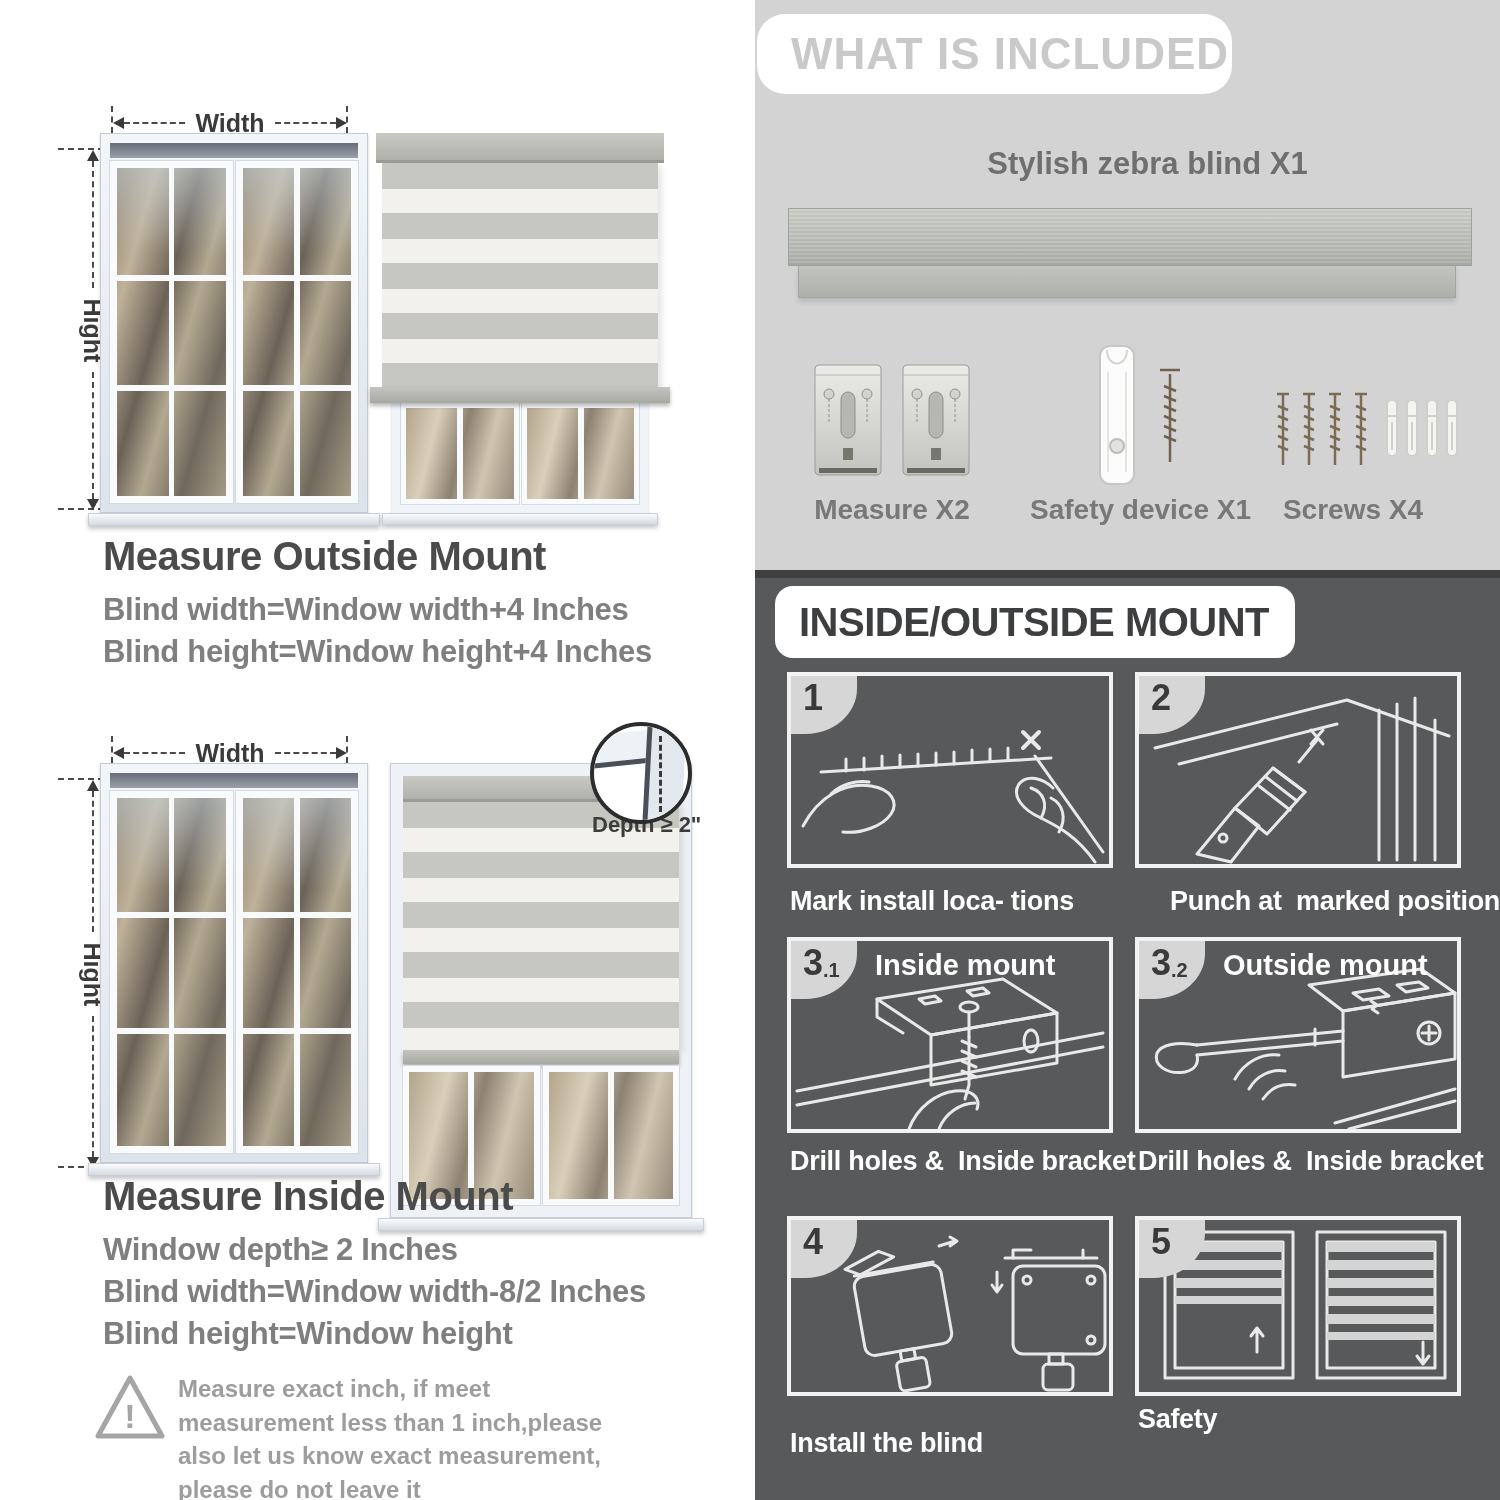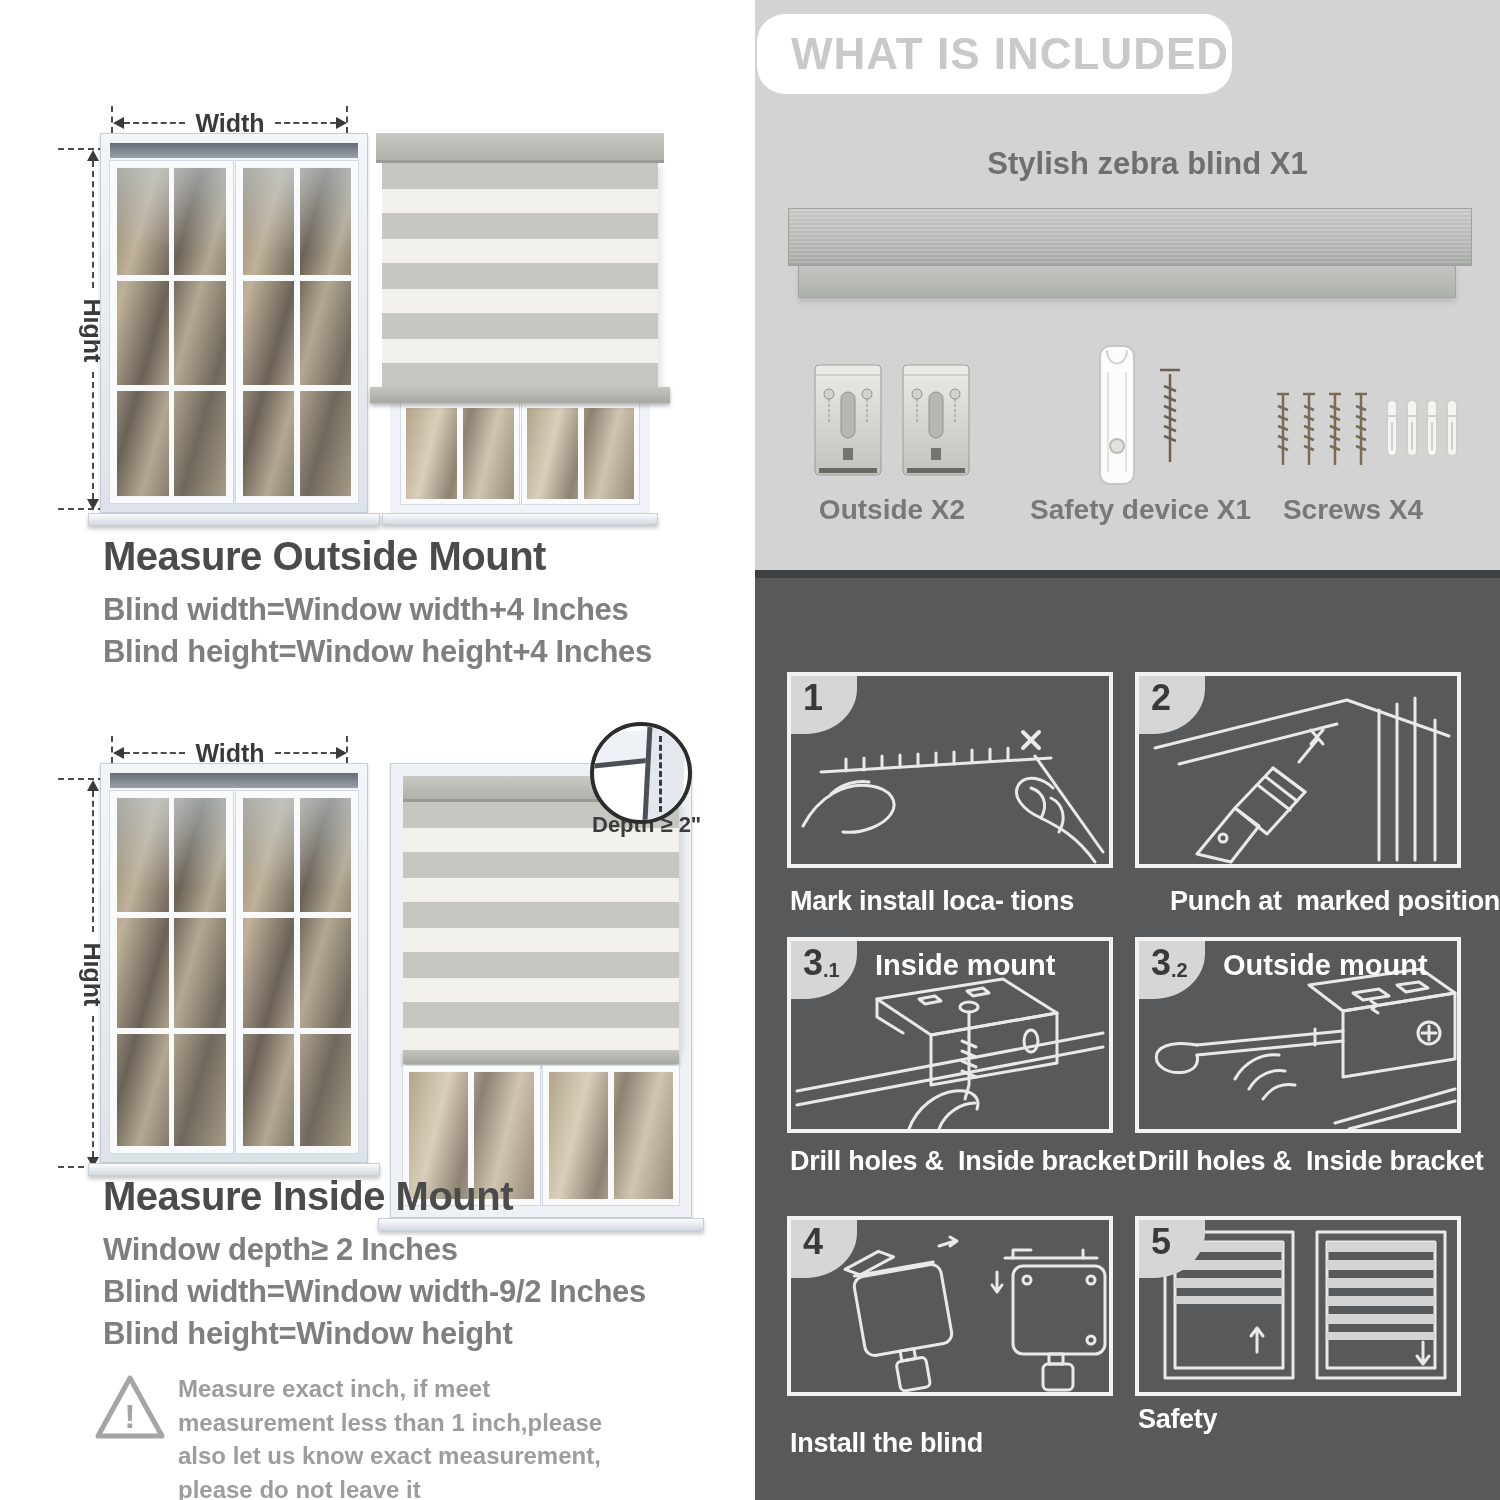--- a/index.html
+++ b/index.html
@@ -192,21 +192,21 @@
 
   <div class="abs mag" style="left:590px;top:722px;width:94px;height:94px;">
     <div class="mag-band-t"></div>
     <div class="mag-band-r"></div>
     <div class="mag-dash"></div>
   </div>
   <div class="abs depth-label" style="left:592px;top:812px;">Depth ≥ 2"</div>
 
   <div class="abs h2" style="left:103px;top:1174px;">Measure Inside Mount</div>
   <div class="abs rule" style="left:103px;top:1232px;">Window depth≥ 2 Inches</div>
-  <div class="abs rule" style="left:103px;top:1274px;">Blind width=Window width-9/2 Inches</div>
+  <div class="abs rule" style="left:103px;top:1274px;">Blind width=Window width-8/2 Inches</div>
   <div class="abs rule" style="left:103px;top:1316px;">Blind height=Window height</div>
 
   <svg class="abs" style="left:92px;top:1368px;" width="76" height="78">
     <path d="M38 10 L70 68 L6 68 Z" fill="none" stroke="#a5a5a5" stroke-width="5" stroke-linejoin="round"></path>
     <text x="38" y="60" text-anchor="middle" font-size="34" font-weight="bold" fill="#a5a5a5">!</text>
   </svg>
   <div class="abs note-text" style="left:178px;top:1372px;width:432px;">Measure exact inch, if meet measurement less than 1 inch,please also let us know exact measurement, please do not leave it</div>
 
   <div class="abs panel-light"></div>
 
@@ -299,27 +299,30 @@
           <rect x="0" y="0" width="10" height="56" rx="5"></rect>
           <path d="M0,16 h10 M5,22 v28"></path>
         </g>
       <g transform="translate(172,12)">
           <rect x="0" y="0" width="10" height="56" rx="5"></rect>
           <path d="M0,16 h10 M5,22 v28"></path>
         </g>
     </g>
   </svg>
 
-  <div class="abs item-label" style="left:812px;top:494px;width:160px;">Outside X2</div>
+  <div class="abs item-label" style="left:812px;top:494px;width:160px;">Measure X2</div>
   <div class="abs item-label" style="left:1030px;top:494px;width:205px;">Safety device X1</div>
   <div class="abs item-label" style="left:1278px;top:494px;width:150px;">Screws X4</div>
 
   <div class="abs sep-strip"></div>
   <div class="abs panel-dark"></div>
 
+  <div class="abs pill-mount">
+    <span>INSIDE/OUTSIDE MOUNT</span>
+  </div>
 
   <div class="abs stepbox" style="left:787px;top:672px;width:326px;height:196px;">
     <svg class="sketch" width="318" height="188" viewBox="0 0 318 188">
       <path d="M30,96 L260,82"></path>
       <path d="M55,95 v-12 M73,94 v-12 M91,92 v-12 M109,91 v-12 M127,90 v-12 M145,89 v-12 M163,88 v-12 M181,86 v-12 M199,85 v-12 M217,84 v-12"></path>
       <path d="M232,56 l16,16 M248,56 l-16,16" stroke-width="4"></path>
       <path d="M12,150 C28,120 54,106 80,110 C100,113 108,126 100,138 C92,150 70,158 52,156"></path>
       <path d="M40,118 C50,108 66,104 78,106"></path>
       <path d="M312,176 L244,80"></path>
       <path d="M304,186 C286,160 266,150 250,142 C232,134 220,120 228,108 C236,98 252,102 262,112"></path>

